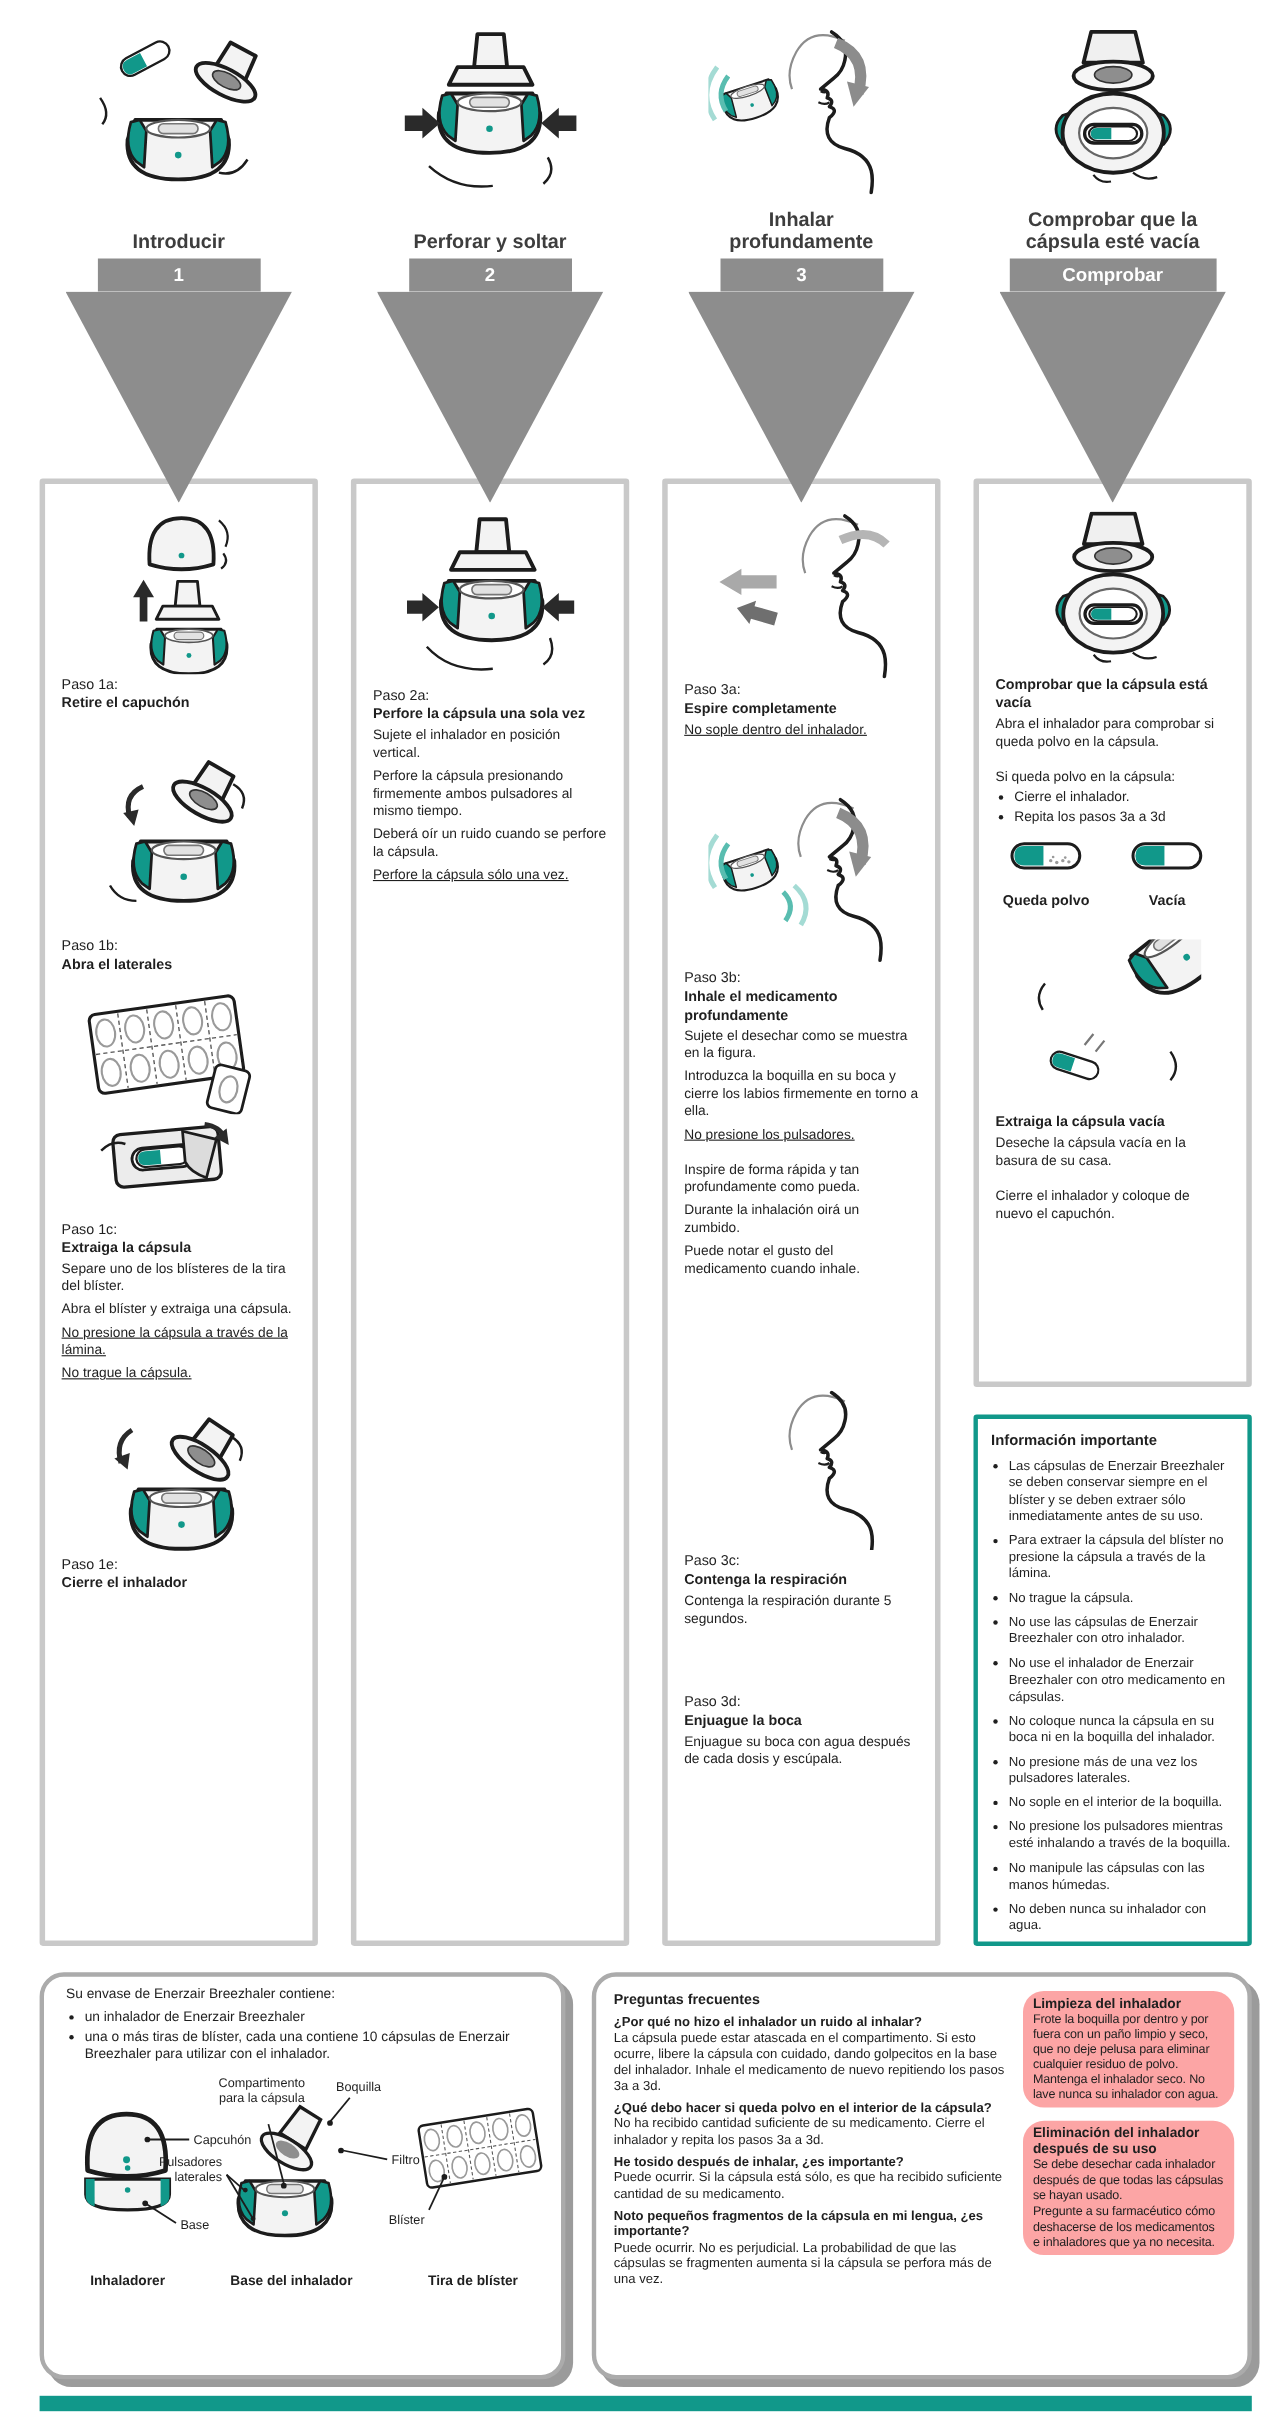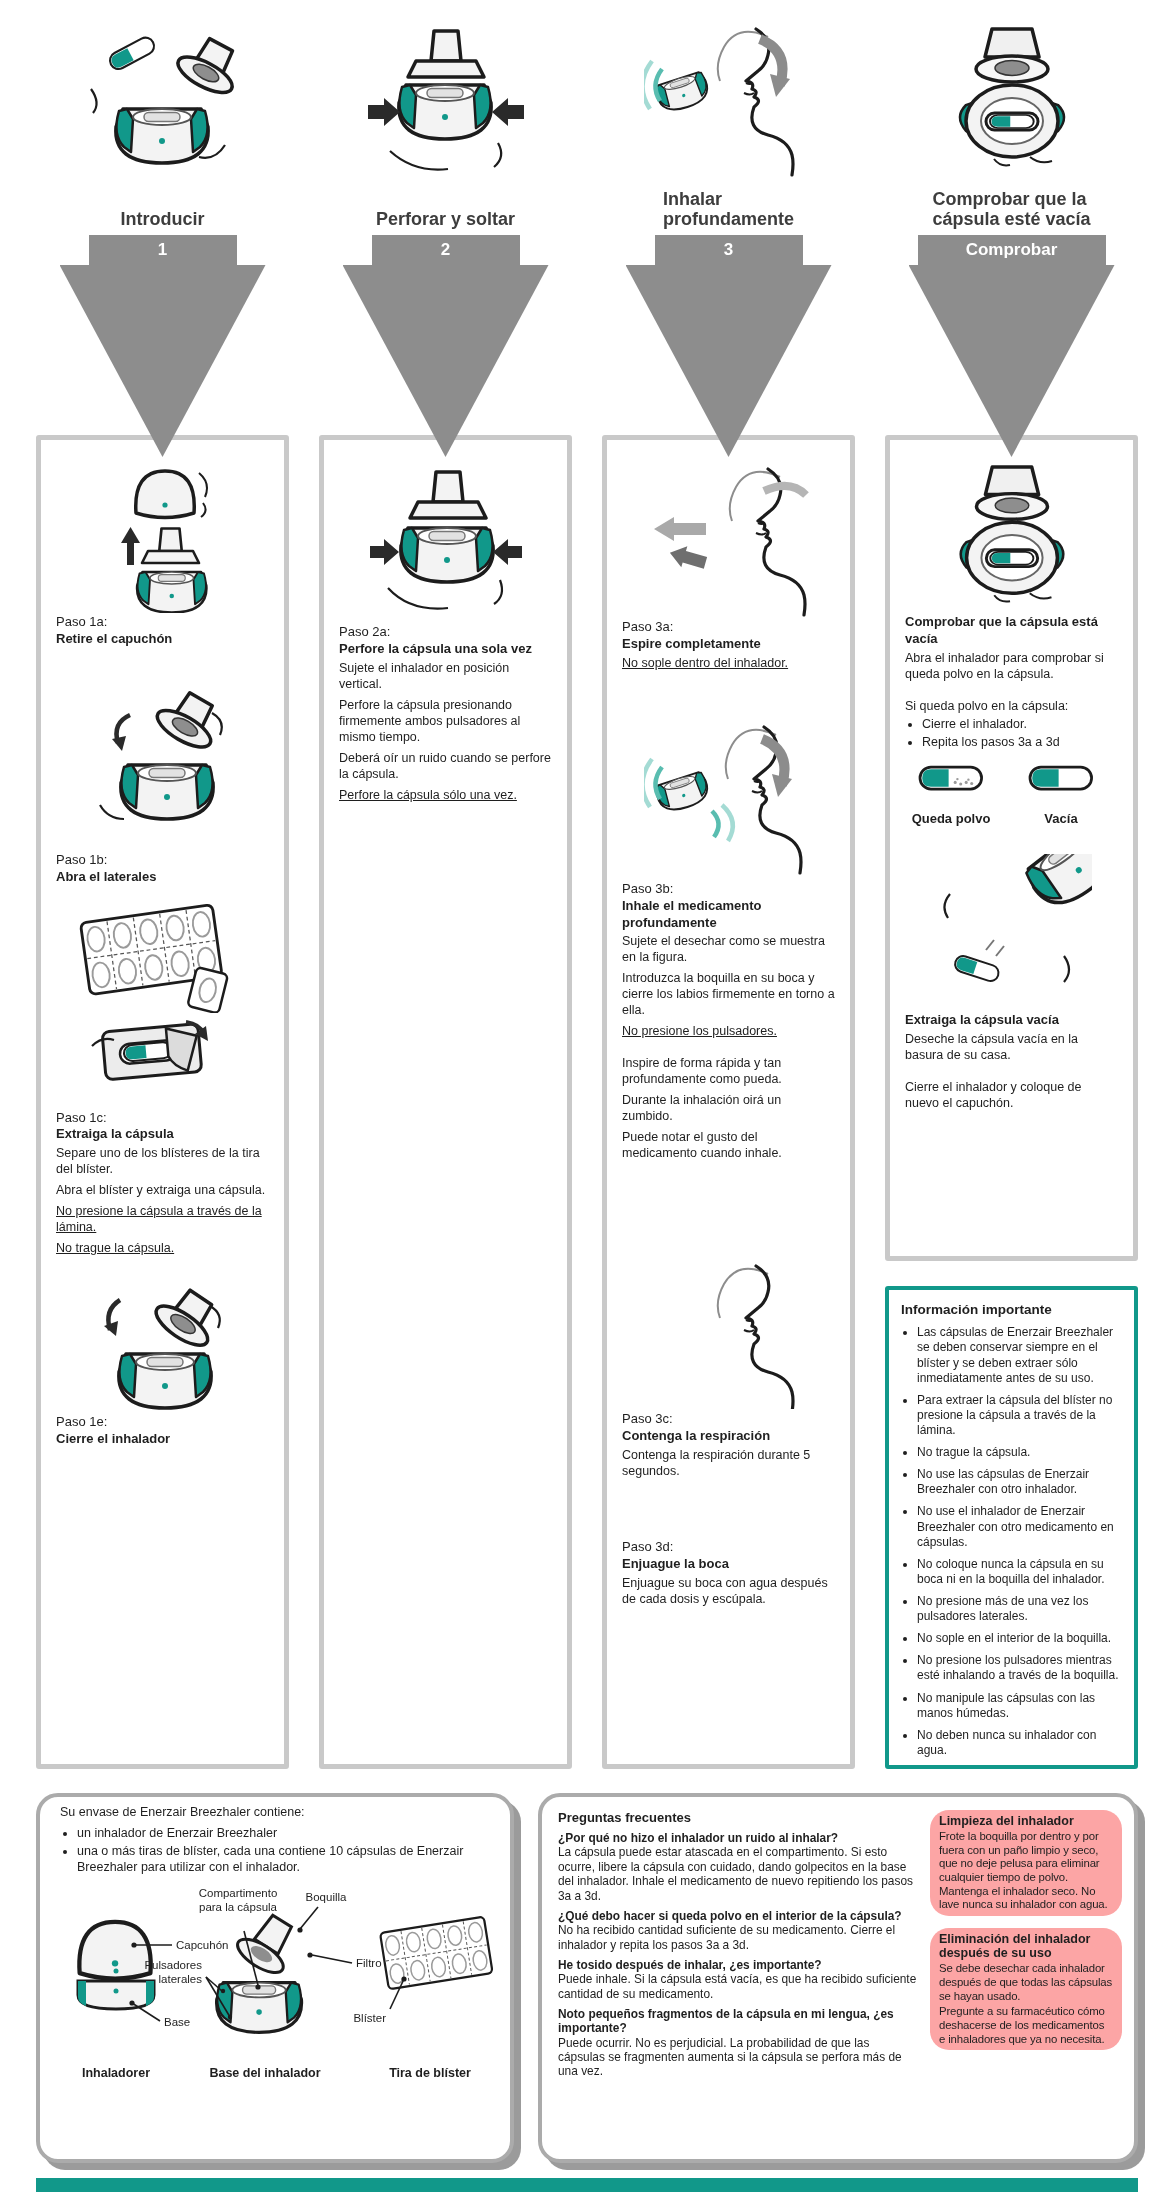--- a/index.html
+++ b/index.html
@@ -4,21 +4,21 @@
 <style>
   html,body{margin:0;padding:0;background:#fff;}
   .page{position:relative;width:1164px;height:2196px;background:#fff;overflow:hidden;
         font-family:"Liberation Sans",sans-serif;color:#1f1f1f;}
   
   .top-grid{display:grid;grid-template-columns:repeat(4,1fr);column-gap:30px;
             margin:26px 26px 0 36px;position:relative;z-index:3;}
   .top-cell{display:flex;flex-direction:column;align-items:center;}
   .fig-top{height:152px;display:flex;align-items:center;justify-content:center;}
   .col-title{height:52px;display:flex;align-items:flex-end;justify-content:center;
-             text-align:left;font-weight:bold;font-size:18px;color:#3d3d3d;
+             text-align:center;font-weight:bold;font-size:18px;color:#3d3d3d;
              line-height:1.1;white-space:pre-line;padding-bottom:5px;}
   .arrow{display:flex;flex-direction:column;align-items:center;}
   .arrow-bar{width:148px;height:30px;background:#8d8d8d;color:#fff;font-weight:bold;
              font-size:17px;display:flex;align-items:center;justify-content:center;}
   .top-cell:nth-child(4) .arrow-bar{width:188px;}
   .arrow-tri{width:206px;height:192px;background:#8d8d8d;
              clip-path:polygon(0 0,100% 0,50% 100%);}
   
   .panels-grid{display:grid;grid-template-columns:repeat(4,1fr);column-gap:30px;
                margin:-22px 26px 0 36px;position:relative;z-index:1;}
@@ -495,28 +495,28 @@
     </section>
 
     <section class="round-box faq-box">
       <div>
         <div class="faq-title">Preguntas frecuentes</div>
         <div class="faq-q">¿Por qué no hizo el inhalador un ruido al inhalar?</div>
         <div class="faq-a">La cápsula puede estar atascada en el compartimento. Si esto ocurre, libere la cápsula con cuidado, dando golpecitos en la base del inhalador. Inhale el medicamento de nuevo repitiendo los pasos 3a a 3d.</div>
         <div class="faq-q">¿Qué debo hacer si queda polvo en el interior de la cápsula?</div>
         <div class="faq-a">No ha recibido cantidad suficiente de su medicamento. Cierre el inhalador y repita los pasos 3a a 3d.</div>
         <div class="faq-q">He tosido después de inhalar, ¿es importante?</div>
-        <div class="faq-a">Puede inhale. Si la cápsula está vacía, es que ha recibido suficiente cantidad de su medicamento.</div>
+        <div class="faq-a">Puede ocurrir. Si la cápsula está sólo, es que ha recibido suficiente cantidad de su medicamento.</div>
         <div class="faq-q">Noto pequeños fragmentos de la cápsula en mi lengua, ¿es importante?</div>
         <div class="faq-a">Puede ocurrir. No es perjudicial. La probabilidad de que las cápsulas se fragmenten aumenta si la cápsula se perfora más de una vez.</div>
       </div>
       <div>
         <div class="gray-box">
           <div class="gray-title">Limpieza del inhalador</div>
-          <div class="gray-body">Frote la boquilla por dentro y por fuera con un paño limpio y seco, que no deje pelusa para eliminar cualquier tiempo de polvo. Mantenga el inhalador seco. No lave nunca su inhalador con agua.</div>
+          <div class="gray-body">Frote la boquilla por dentro y por fuera con un paño limpio y seco, que no deje pelusa para eliminar cualquier residuo de polvo. Mantenga el inhalador seco. No lave nunca su inhalador con agua.</div>
         </div>
         <div class="gray-box">
           <div class="gray-title">Eliminación del inhalador
 después de su uso</div>
           <div class="gray-body">Se debe desechar cada inhalador después de que todas las cápsulas se hayan usado.</div>
           <div class="gray-body">Pregunte a su farmacéutico cómo deshacerse de los medicamentos e inhaladores que ya no necesita.</div>
         </div>
       </div>
     </section>
   </div>

